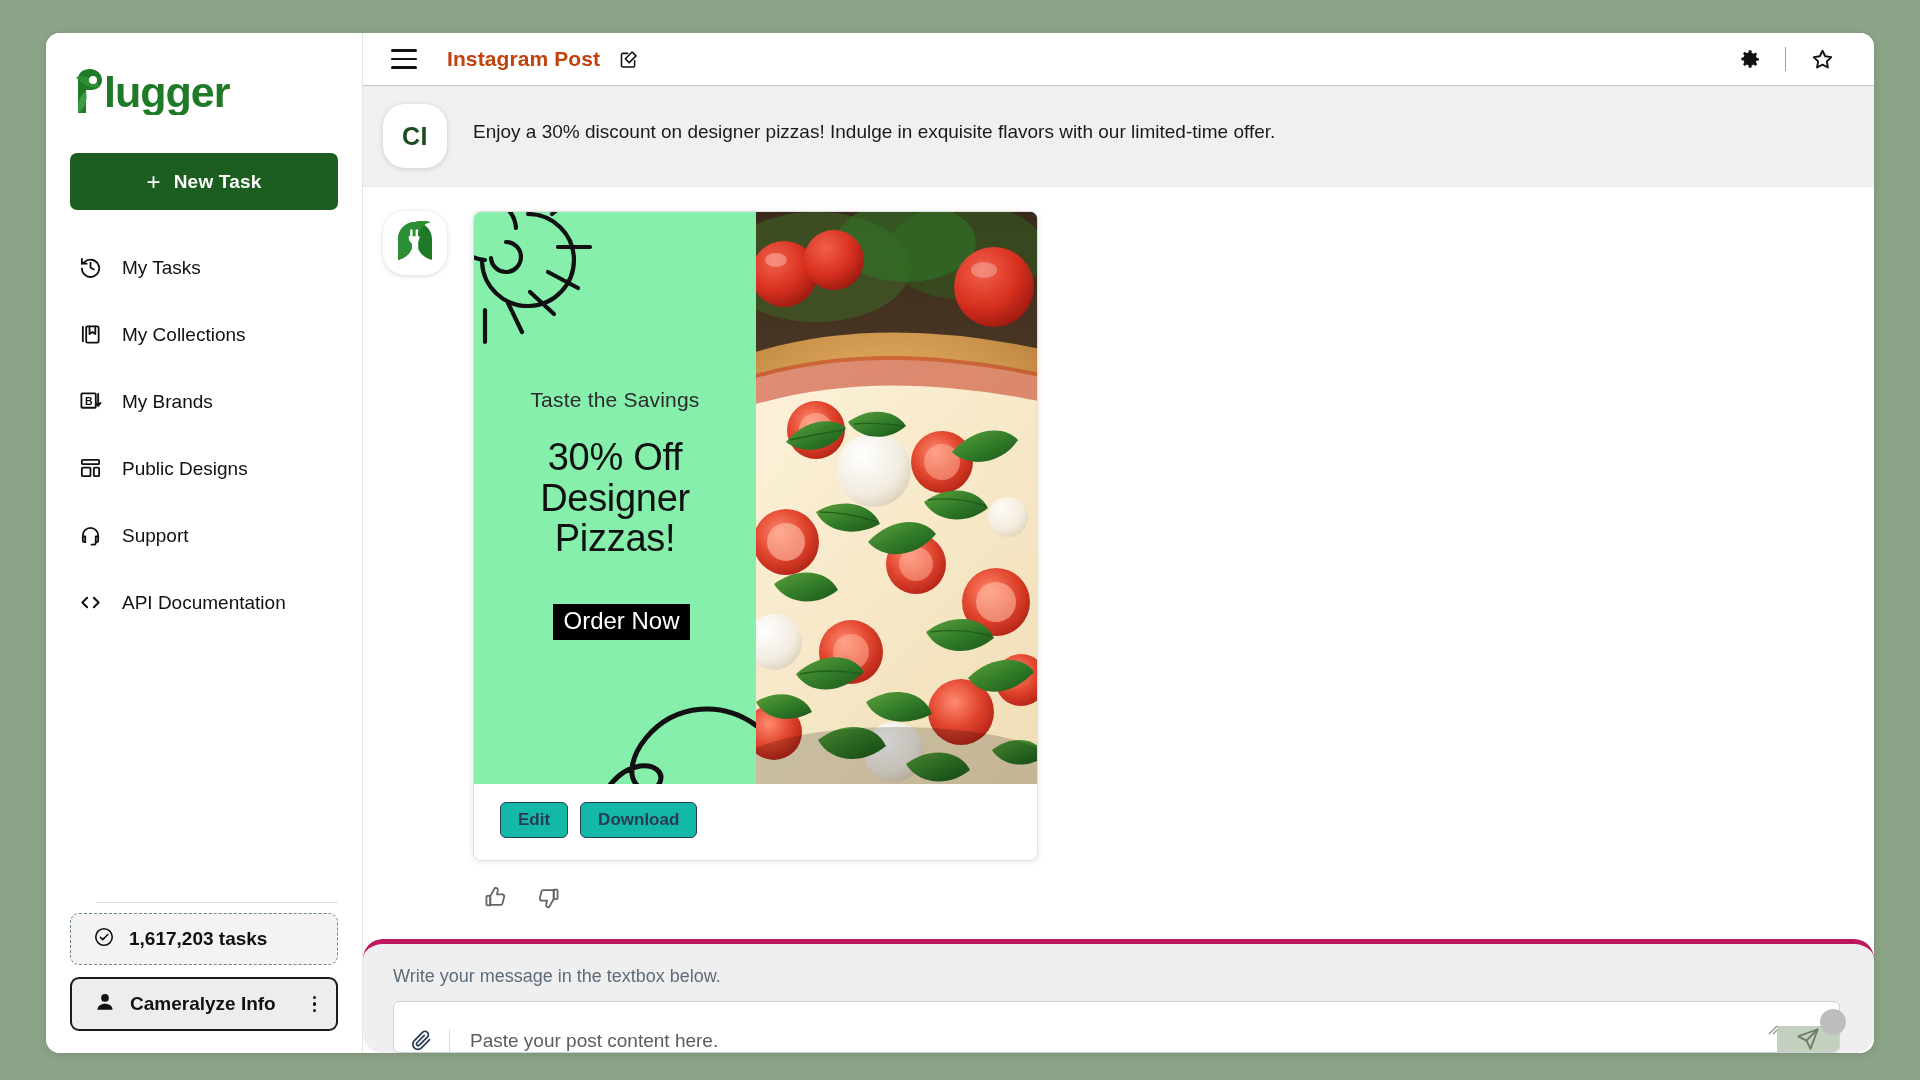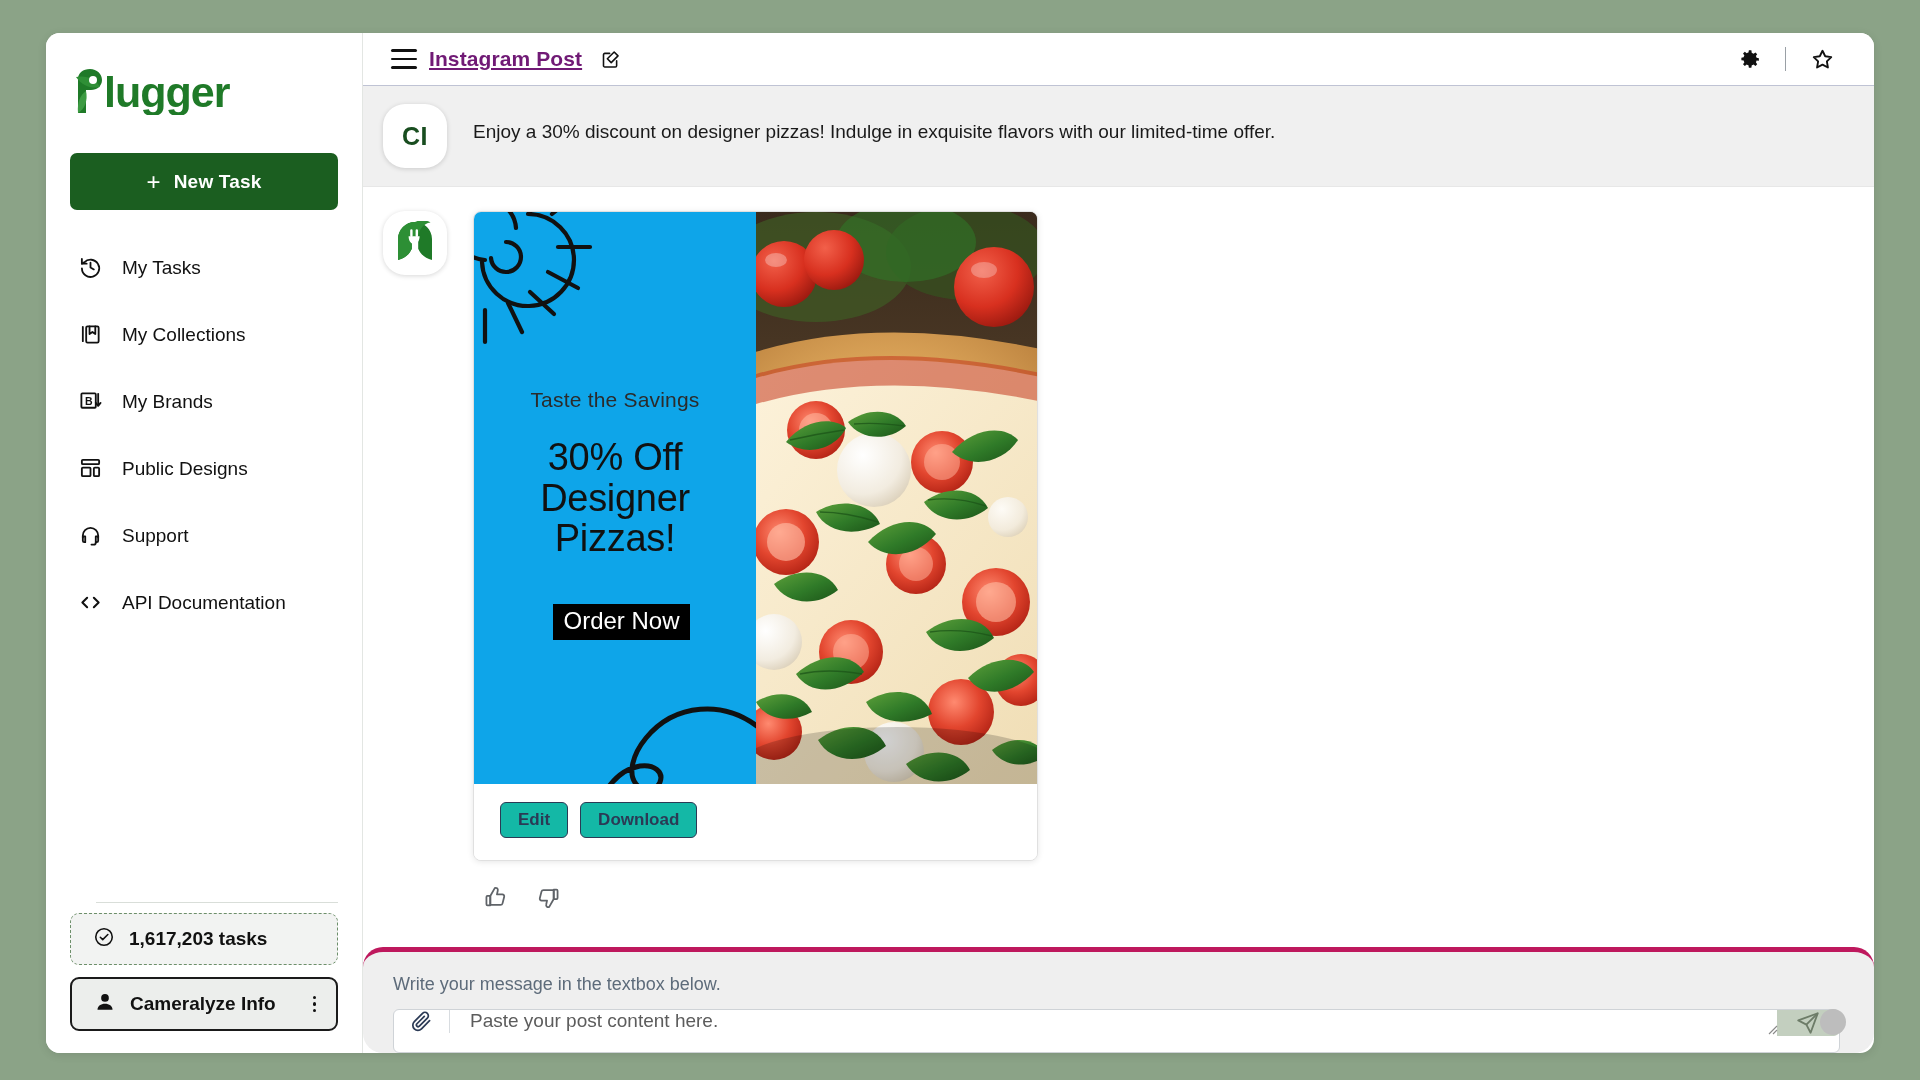--- a/index.html
+++ b/index.html
@@ -128,26 +128,25 @@
     flex:0 0 53px;
     border-bottom:1px solid #bfc3d4;
     display:flex;
     align-items:center;
     padding:0 30px 0 28px;
     background:#fff;
   }
   .hamburger { width:26px; height:20px; display:flex; flex-direction:column; justify-content:space-between; cursor:pointer; }
   .hamburger i { height:2.6px; background:#111; border-radius:2px; display:block; }
   .topbar-title {
-    margin-left:12px;
+    margin-left:30px;
     font-size:21px;
     font-weight:bold;
-    color:#701a75;
+    color:#c2410c;
     letter-spacing:.1px;
-    text-decoration:underline;
   }
   .edit-title-icon { margin-left:18px; cursor:pointer; display:flex; }
   .topbar-spacer { flex:1; }
   .topbar-right { display:flex; align-items:center; gap:0; }
   .icon-btn { width:44px; height:44px; display:flex; align-items:center; justify-content:center; cursor:pointer; border-radius:6px; }
   .v-divider { width:1px; height:24px; background:#9aa0a6; margin:0 14px; }
 
   
   .chat {
     flex:1;
@@ -192,21 +191,21 @@
     overflow:hidden;
   }
   .design-preview {
     width:565px; height:572px;
     display:flex;
     position:relative;
     overflow:hidden;
   }
   .design-left {
     width:282px;
-    background:#0ea5e9;
+    background:#86efac;
     position:relative;
     overflow:hidden;
     flex:0 0 282px;
   }
   .sun-doodle { position:absolute; left:-8px; top:-10px; }
   .swirl-doodle { position:absolute; left:60px; bottom:-30px; }
   .design-kicker {
     position:absolute;
     top:176px; left:0; right:0;
     text-align:center;
@@ -271,25 +270,25 @@
     position:relative;
     border-radius:20px;
   }
   .composer-hint {
     font-size:18px;
     color:#5d6b7a;
     margin-bottom:14px;
   }
   .composer-box {
     display:flex;
-    align-items:flex-start;
+    align-items:flex-end;
     background:#fff;
     border:1px solid #cfd3d7;
     border-radius:6px;
-    height:44px;
+    height:52px;
     overflow:hidden;
   }
   .attach-cell {
     width:56px;
     flex:0 0 56px;
     display:flex; align-items:center; justify-content:center;
     border-right:1px solid #d8dce0;
     cursor:pointer;
   }
   .composer-input {

